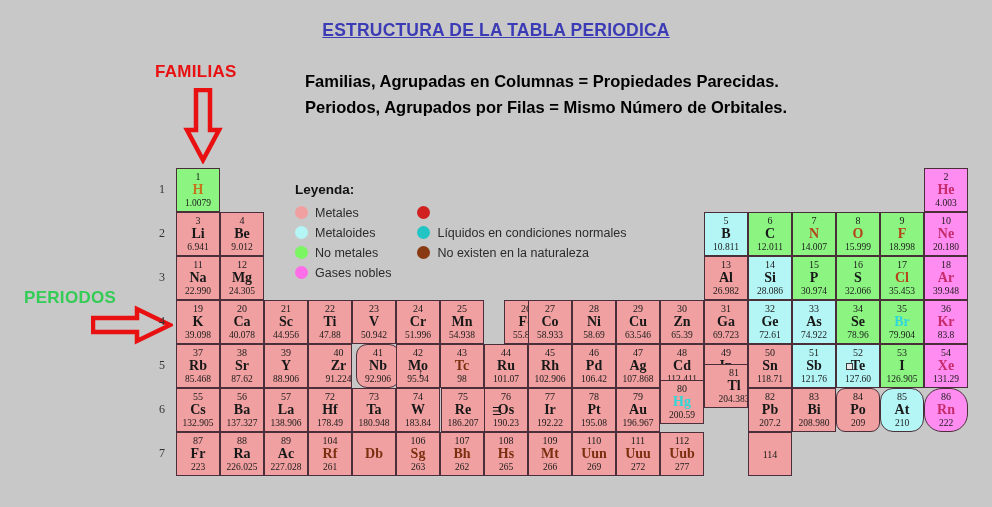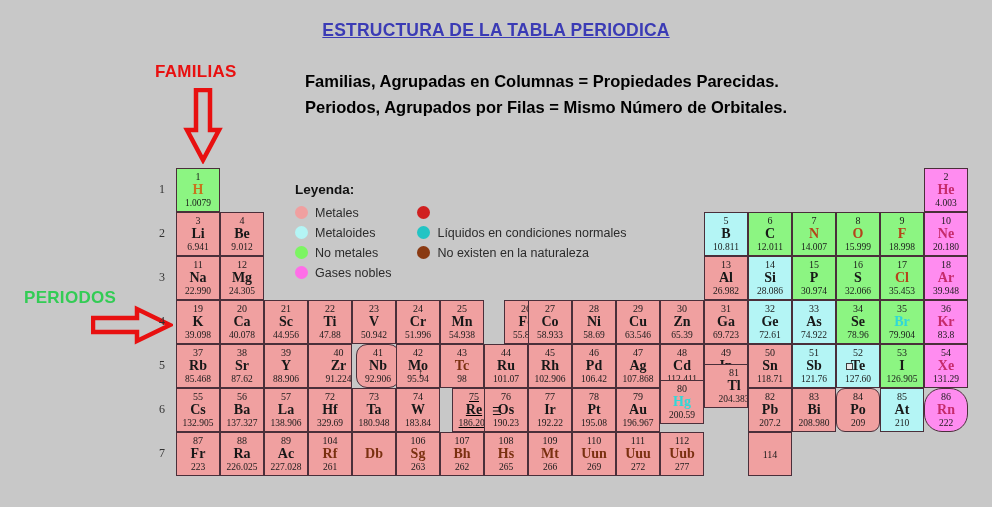--- a/index.html
+++ b/index.html
@@ -464,33 +464,33 @@
         <div class="mass">137.327</div>
       </div>
       <div class="cell bg-metal" style="left: 264px; top: 388px;">
         <div class="num">57</div>
         <div class="sym s-dark">La</div>
         <div class="mass">138.906</div>
       </div>
       <div class="cell bg-metal" style="left: 308px; top: 388px;">
         <div class="num">72</div>
         <div class="sym s-dark">Hf</div>
-        <div class="mass">329.69</div>
+        <div class="mass">178.49</div>
       </div>
       <div class="cell bg-metal" style="left: 352px; top: 388px;">
         <div class="num">73</div>
         <div class="sym s-dark">Ta</div>
         <div class="mass">180.948</div>
       </div>
       <div class="cell bg-metal" style="left: 396px; top: 388px;">
         <div class="num">74</div>
         <div class="sym s-dark">W</div>
         <div class="mass">183.84</div>
       </div>
-      <div class="cell bg-metal" style="left: 452px; top: 388px; text-decoration: underline;">
+      <div class="cell bg-metal" style="left: 441px; top: 388px;">
         <div class="num">75</div>
         <div class="sym s-dark">Re</div>
         <div class="mass">186.207</div>
       </div>
       <div class="cell bg-metal" style="left: 484px; top: 388px;">
         <div class="num">76</div>
         <div class="sym s-dark">Os</div>
         <div class="mass">190.23</div>
       </div>
       <div class="cell bg-metal" style="left: 528px; top: 388px;">
@@ -526,21 +526,21 @@
       <div class="cell bg-metal" style="left: 792px; top: 388px;">
         <div class="num">83</div>
         <div class="sym s-dark">Bi</div>
         <div class="mass">208.980</div>
       </div>
       <div class="cell bg-metal" style="left: 836px; top: 388px; border-radius: 9px;">
         <div class="num">84</div>
         <div class="sym s-dark">Po</div>
         <div class="mass">209</div>
       </div>
-      <div class="cell bg-metaloid" style="left: 880px; top: 388px;">
+      <div class="cell bg-metaloid" style="left: 880px; top: 388px; border-radius: 13px;">
         <div class="num">85</div>
         <div class="sym s-dark">At</div>
         <div class="mass">210</div>
       </div>
       <div class="cell bg-noble" style="left: 924px; top: 388px; border-radius: 18px;">
         <div class="num">86</div>
         <div class="sym s-gasnoble">Rn</div>
         <div class="mass">222</div>
       </div>
       <div class="cell bg-metal" style="left: 176px; top: 432px;">

